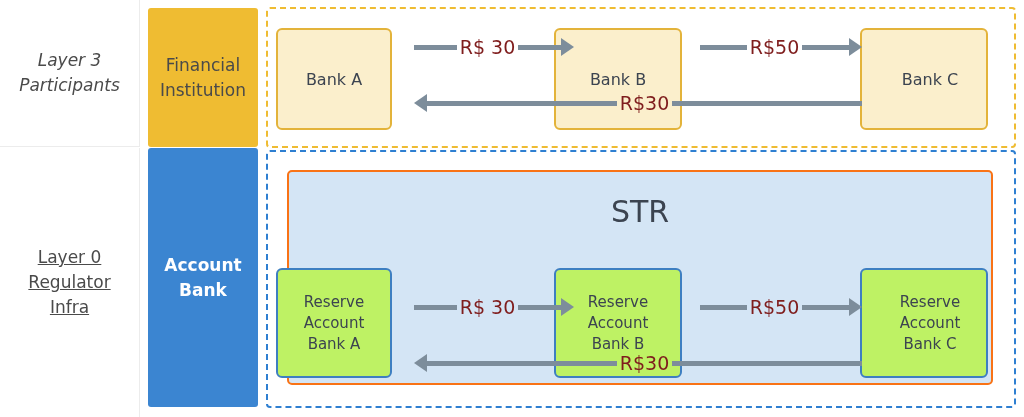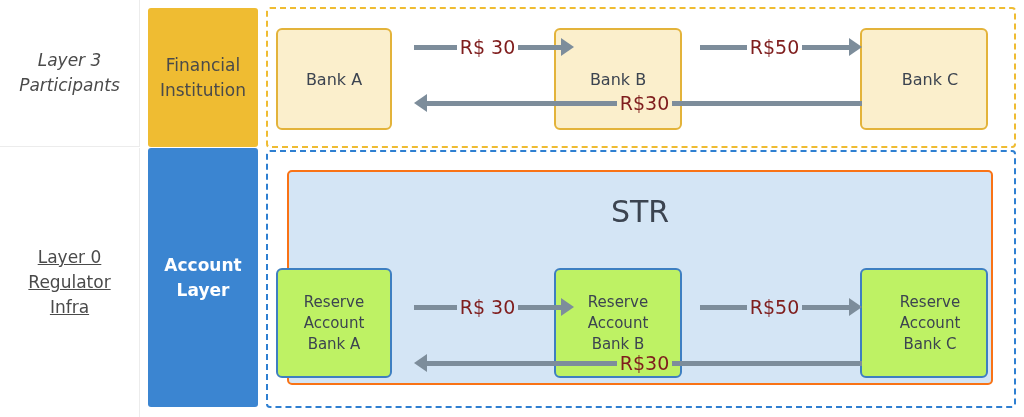--- a/index.html
+++ b/index.html
@@ -209,21 +209,21 @@
   <div class="actor-block" id="actor-financial">
     <div>
       <div>Financial</div>
       <div>Institution</div>
     </div>
   </div>
 
   <div class="actor-block" id="actor-central">
     <div>
       <div>Account</div>
-      <div>Layer</div>
+      <div>Bank</div>
     </div>
   </div>
 
   <div class="layer-frame" id="frame-layer3"></div>
   <div class="layer-frame" id="frame-layer0"></div>
 
   <div id="str-box">
     <div id="str-title">STR</div>
   </div>
 

